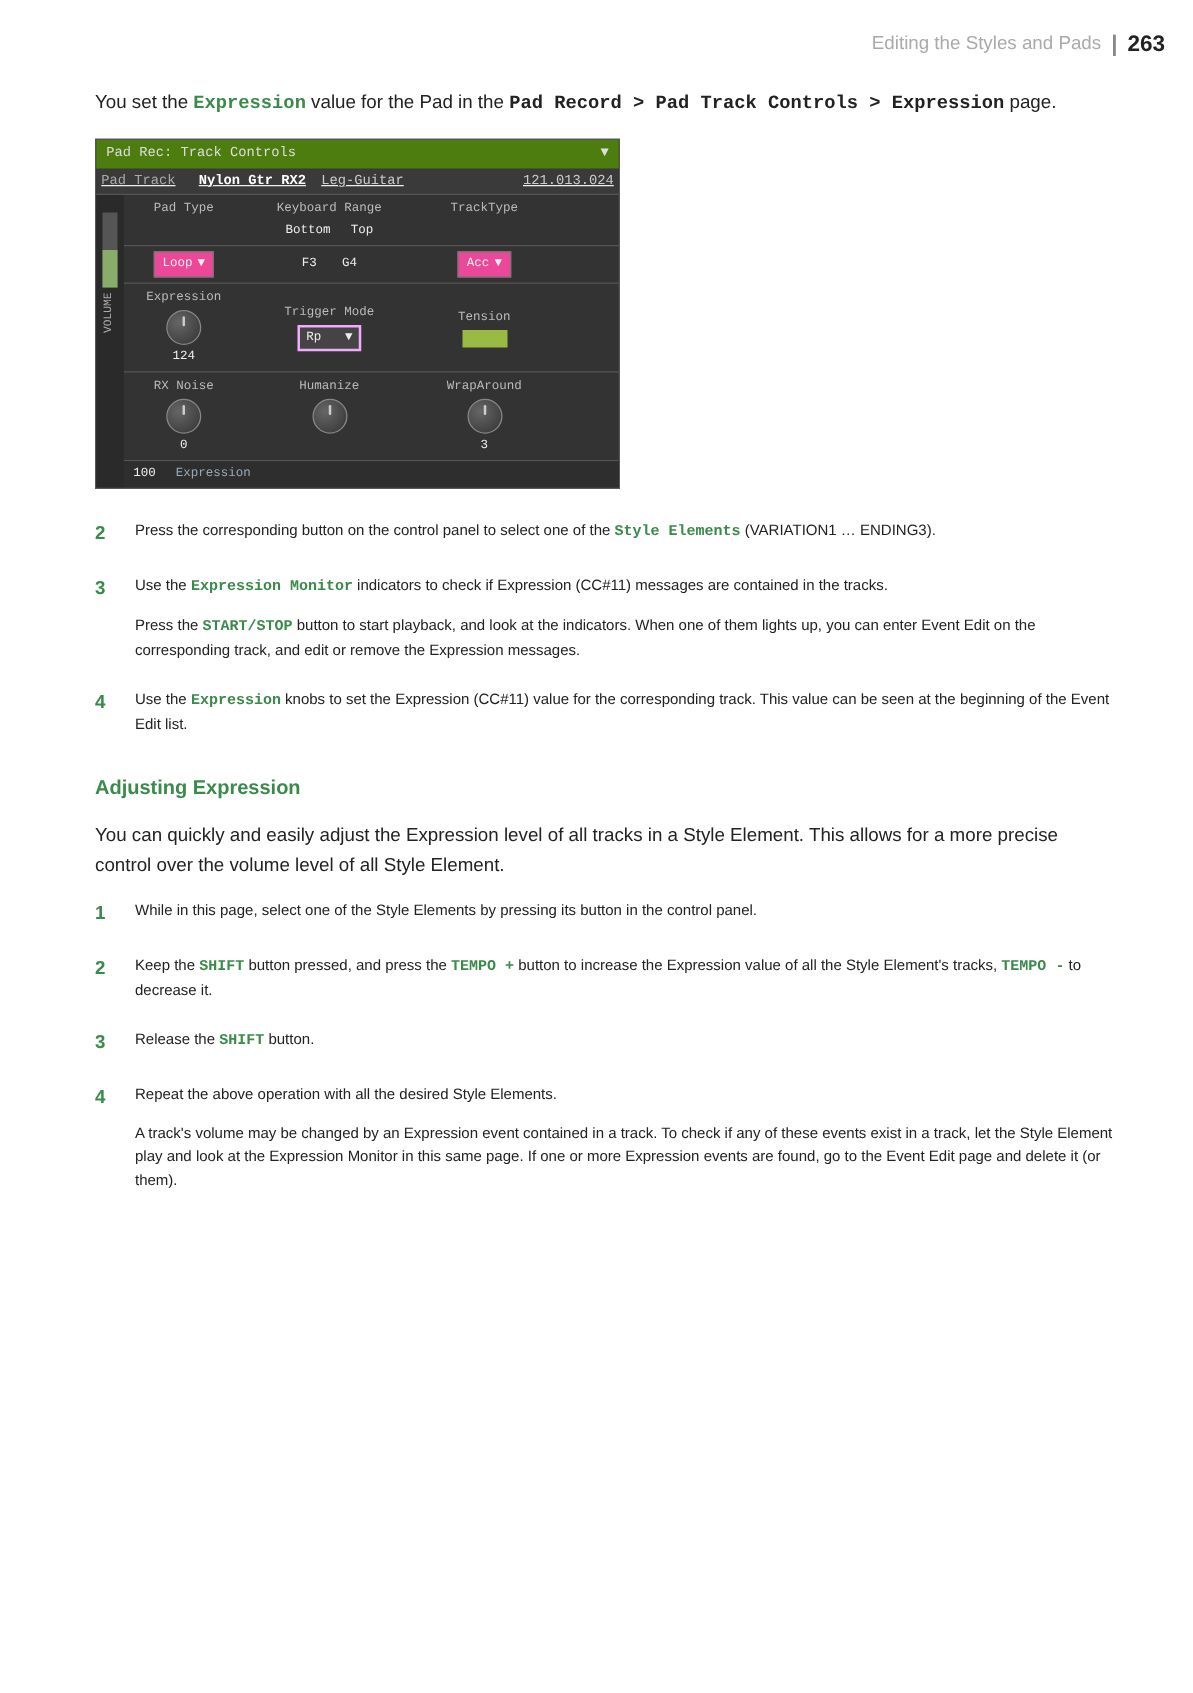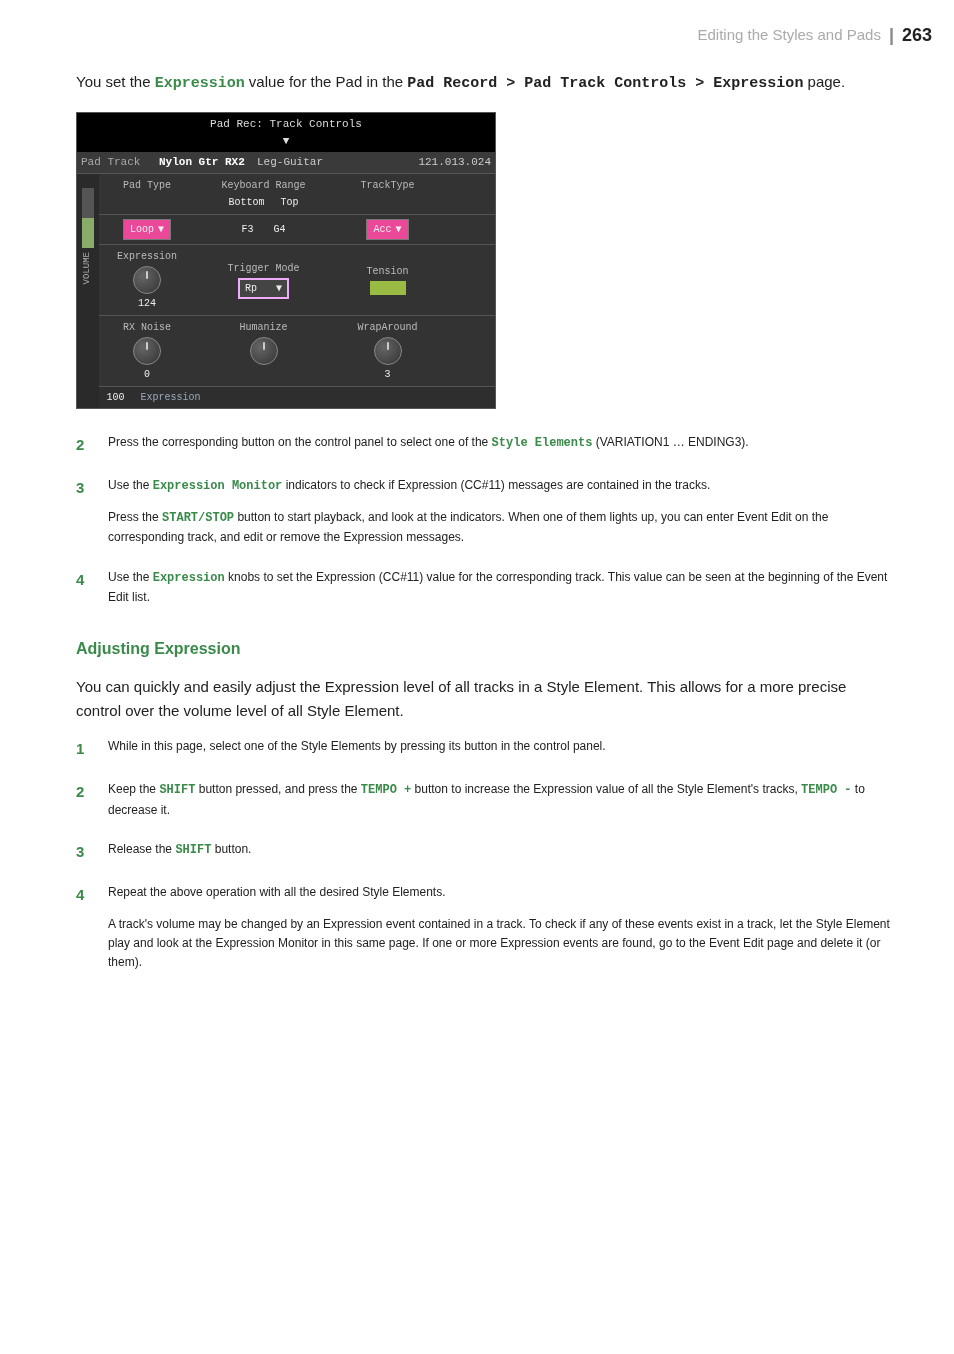--- a/index.html
+++ b/index.html
@@ -65,37 +65,37 @@
     .widget {
       background: #333;
       color: #eee;
       font-family: 'Courier New', monospace;
       font-size: 11px;
       width: 420px;
       border: 1px solid #555;
     }
 
     .widget-title-bar {
-      background: #000000;
+      background: #4d7c0f;
       padding: 3px 8px;
       font-size: 11px;
       color: #ddd;
       display: flex;
       align-items: center;
       justify-content: space-between;
-      flex-direction: column;
     }
 
     .widget-row-header {
       background: #3a3a3a;
       display: flex;
       align-items: center;
       padding: 2px 4px;
       border-bottom: 1px solid #555;
       gap: 8px;
+      text-decoration: underline;
     }
 
     .widget-col-pad-track {
       color: #aaa;
       min-width: 70px;
       font-size: 11px;
     }
     .widget-col-name {
       color: #fff;
       font-weight: bold;

